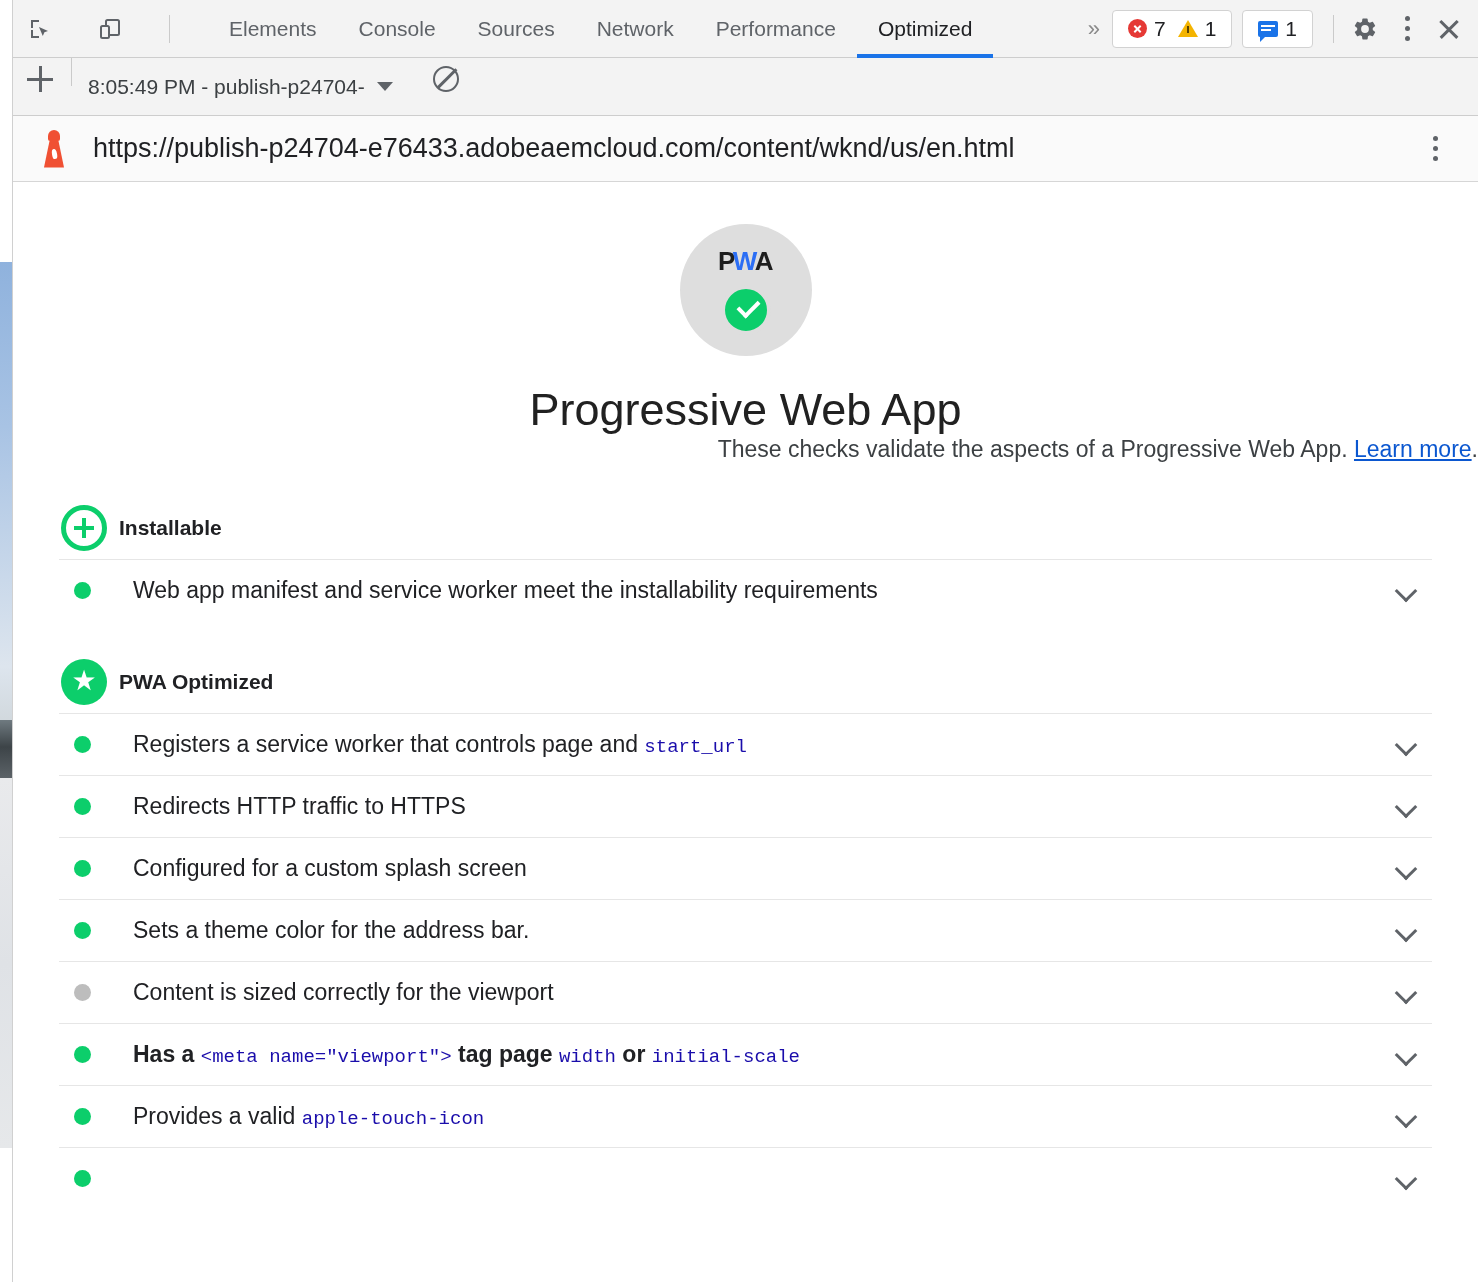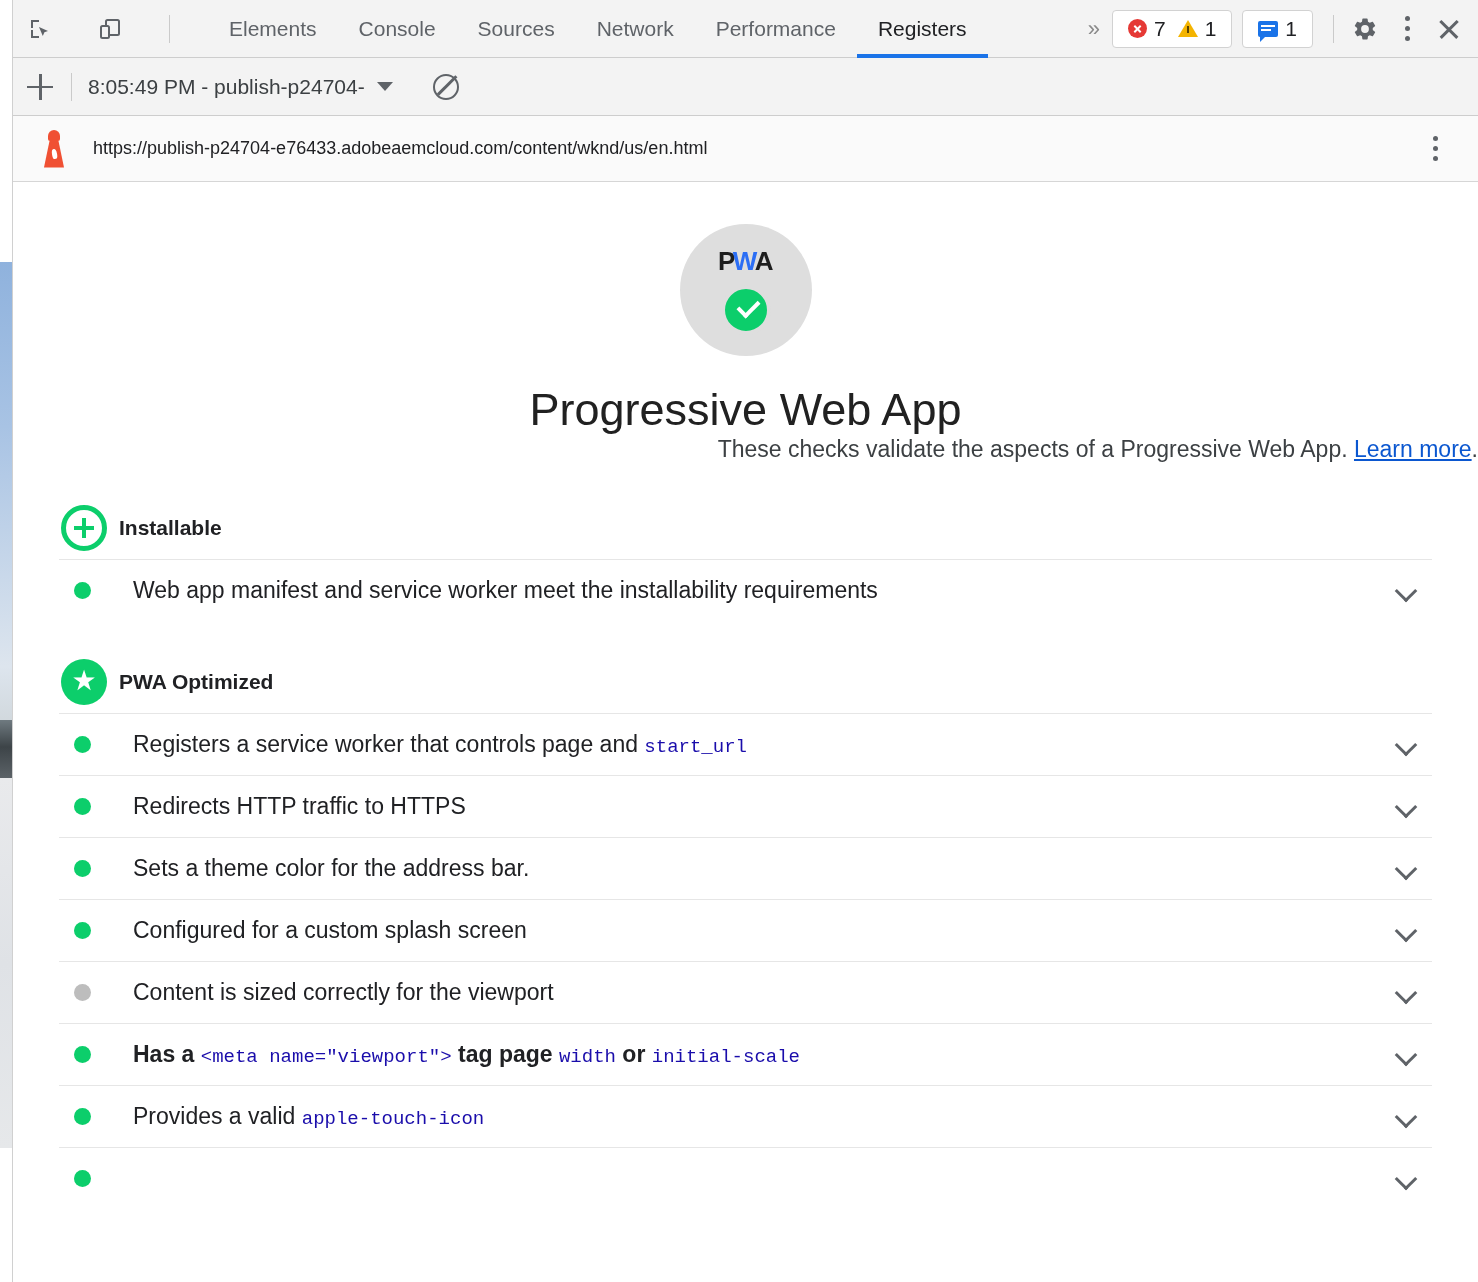--- a/index.html
+++ b/index.html
@@ -187,21 +187,20 @@
   .closex::before { transform: rotate(45deg); }
   .closex::after  { transform: rotate(-45deg); }
 
   
   .dt-subbar {
     position: relative;
     height: 58px;
     background: #f3f3f3;
     border-bottom: 1px solid #cdcdcd;
     display: flex;
-    align-items: center;
     padding-left: 6px;
   }
   .plus {
     width: 26px; height: 26px; position: relative;
   }
   .plus::before, .plus::after {
     content: ""; position: absolute; background: #5f6368;
   }
   .plus::before { left: 0; top: 12px; width: 26px; height: 2.5px; }
   .plus::after  { left: 12px; top: 0; width: 2.5px; height: 26px; }
@@ -257,21 +256,21 @@
     clip-path: polygon(28% 0, 72% 0, 100% 100%, 0 100%);
   }
   .lh-logo .win {
     position: absolute; left: 12.5px; top: 19px;
     width: 5px; height: 10px;
     background: #fff;
     border-radius: 50% 50% 40% 40%;
     transform: rotate(-10deg);
   }
   .url-text {
-    font-size: 18px; color: #202124;
+    font-size: 27px; color: #202124;
     white-space: nowrap; overflow: hidden; text-overflow: ellipsis;
   }
   .url-kebab { margin-left: auto; }
 
   
   .report {
     position: relative;
     background: #ffffff;
     padding-top: 32px;
     height: calc(1282px - 58px - 58px - 66px);
@@ -453,21 +452,21 @@
         <div class="tab">
           <span>Sources</span>
         </div>
         <div class="tab">
           <span>Network</span>
         </div>
         <div class="tab">
           <span>Performance</span>
         </div>
         <div class="tab active">
-          <span>Registers</span>
+          <span>Optimized</span>
         </div>
       </div>
 
       <div class="tabbar-right">
         <div class="chev-more">»</div>
 
         <div class="counter-box">
           <div class="counter-item">
             <span class="dot-err"></span>
             <span class="num">7</span>
@@ -598,29 +597,29 @@
               <span class="sdot pass"></span>
             </span>
           <span class="audit-text"><span>Redirects HTTP traffic to HTTPS</span></span>
           <span class="chevron"></span>
         </div>
 
         <div class="audit-row">
           <span class="status">
               <span class="sdot pass"></span>
             </span>
+          <span class="audit-text"><span>Configured for a custom splash screen</span></span>
+          <span class="chevron"></span>
+        </div>
+
+        <div class="audit-row">
+          <span class="status">
+              <span class="sdot pass"></span>
+            </span>
           <span class="audit-text"><span>Sets a theme color for the address bar.</span></span>
-          <span class="chevron"></span>
-        </div>
-
-        <div class="audit-row">
-          <span class="status">
-              <span class="sdot pass"></span>
-            </span>
-          <span class="audit-text"><span>Configured for a custom splash screen</span></span>
           <span class="chevron"></span>
         </div>
 
         <div class="audit-row">
           <span class="status">
               <span class="sdot na"></span>
             </span>
           <span class="audit-text"><span>Content is sized correctly for the viewport</span></span>
           <span class="chevron"></span>
         </div>

